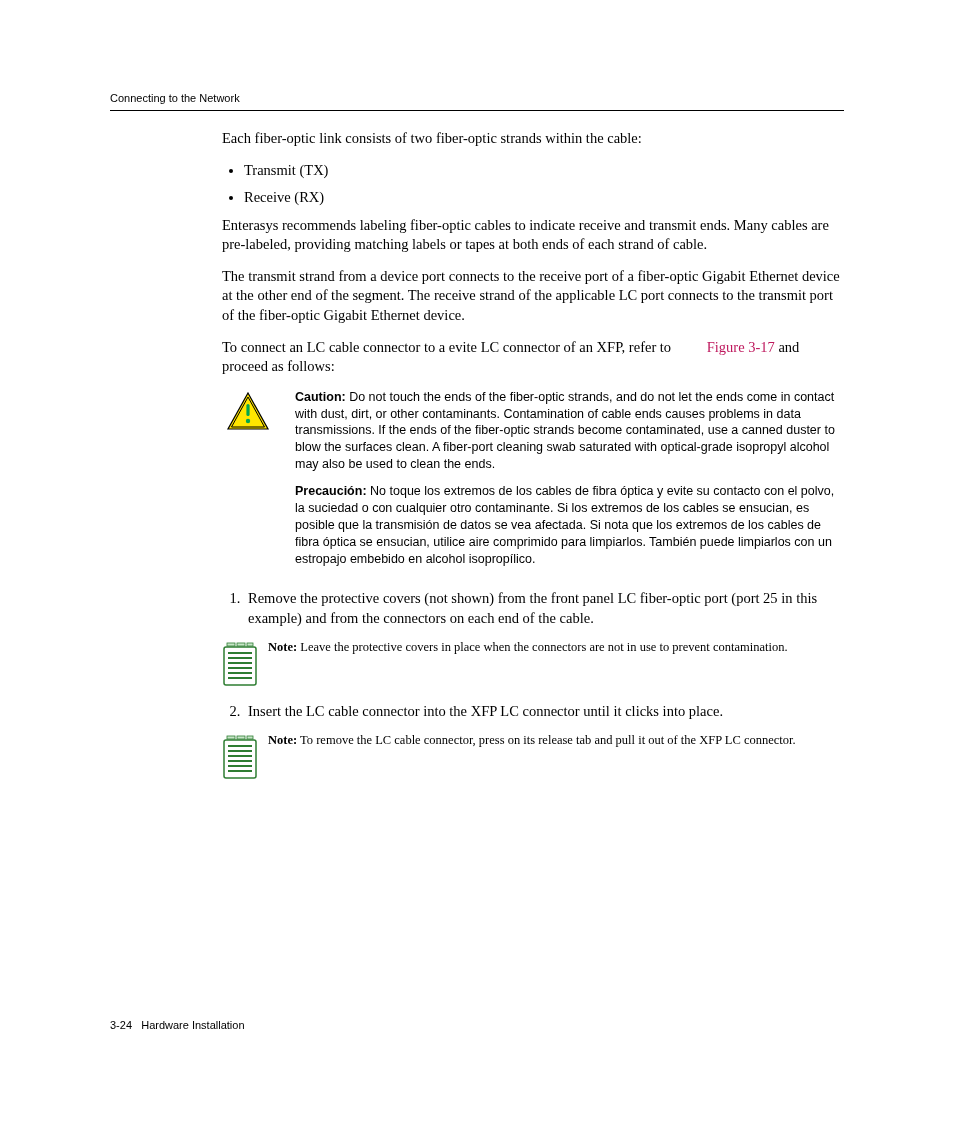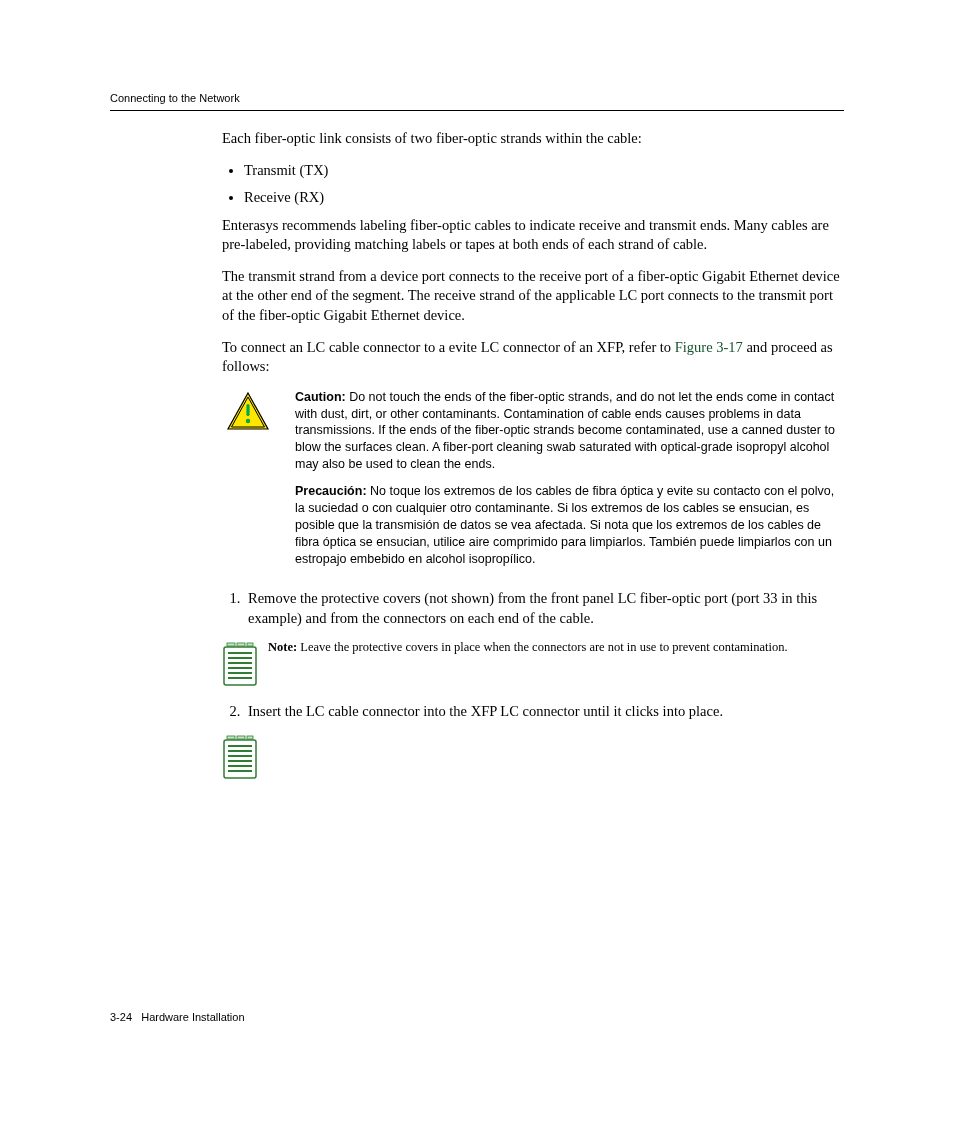--- a/index.html
+++ b/index.html
@@ -36,21 +36,21 @@
     font-size: 14.5px;
     line-height: 1.35;
   }
   .p { margin: 0 0 12px 0; }
   ul.bul {
     margin: 0 0 0 22px;
     padding: 0;
     list-style: disc;
   }
   ul.bul li { margin: 0 0 8px 0; }
-  .link { color: #14532d; }
+  .link { color: #be185d; margin-left: 32px; }
   .callout {
     display: flex;
     align-items: flex-start;
     gap: 25px;
     margin: 4px 0 12px 0;
   }
   .callout .icon { flex: 0 0 44px; }
   .callout .icon svg { width: 44px; height: 44px; }
   .callout .txt {
     font-family: Arial, Helvetica, sans-serif;
@@ -76,21 +76,21 @@
   .inner-callout .icon { flex: 0 0 36px; }
   .inner-callout .icon svg { width: 36px; height: 48px; }
   .inner-callout .txt {
     font-family: Liberation Serif, serif;
     font-size: 12.5px;
     line-height: 1.35;
   }
   .footer {
     position: absolute;
     left: 110px;
-    bottom: 100px;
+    bottom: 92px;
     font-family: Arial, Helvetica, sans-serif;
     font-size: 11px;
   }
 </style>
 </head>
 <body>
 
 <div class="page">
 
   <div class="rhead">Connecting to the Network</div>
@@ -128,21 +128,21 @@
         </div>
         <div class="blk">
           <b>Precaución:</b>
           <span>No toque los extremos de los cables de fibra óptica y evite su contacto con el polvo, la suciedad o con cualquier otro contaminante. Si los extremos de los cables se ensucian, es posible que la transmisión de datos se vea afectada. Si nota que los extremos de los cables de fibra óptica se ensucian, utilice aire comprimido para limpiarlos. También puede limpiarlos con un estropajo embebido en alcohol isopropílico.</span>
         </div>
       </div>
     </div>
 
     <ol class="steps">
       <li>
-        <div class="li-body">Remove the protective covers (not shown) from the front panel LC fiber-optic port (port 33 in this example) and from the connectors on each end of the cable.</div>
+        <div class="li-body">Remove the protective covers (not shown) from the front panel LC fiber-optic port (port 25 in this example) and from the connectors on each end of the cable.</div>
         <div class="inner-callout">
           <div class="icon">
             <svg viewBox="0 0 36 48">
               <rect x="5" y="4" width="8" height="3" fill="#c8e6c9" stroke="#2e7d32" stroke-width="0.8"></rect>
               <rect x="15" y="4" width="8" height="3" fill="#c8e6c9" stroke="#2e7d32" stroke-width="0.8"></rect>
               <rect x="25" y="4" width="6" height="3" fill="#c8e6c9" stroke="#2e7d32" stroke-width="0.8"></rect>
               <rect x="2" y="8" width="32" height="38" rx="2" fill="#fff" stroke="#2e7d32" stroke-width="1.5"></rect>
               <line x1="6" y1="14" x2="30" y2="14" stroke="#2e7d32" stroke-width="2"></line>
               <line x1="6" y1="19" x2="30" y2="19" stroke="#2e7d32" stroke-width="2"></line>
               <line x1="6" y1="24" x2="30" y2="24" stroke="#2e7d32" stroke-width="2"></line>
@@ -167,20 +167,24 @@
               <rect x="25" y="4" width="6" height="3" fill="#c8e6c9" stroke="#2e7d32" stroke-width="0.8"></rect>
               <rect x="2" y="8" width="32" height="38" rx="2" fill="#fff" stroke="#2e7d32" stroke-width="1.5"></rect>
               <line x1="6" y1="14" x2="30" y2="14" stroke="#2e7d32" stroke-width="2"></line>
               <line x1="6" y1="19" x2="30" y2="19" stroke="#2e7d32" stroke-width="2"></line>
               <line x1="6" y1="24" x2="30" y2="24" stroke="#2e7d32" stroke-width="2"></line>
               <line x1="6" y1="29" x2="30" y2="29" stroke="#2e7d32" stroke-width="2"></line>
               <line x1="6" y1="34" x2="30" y2="34" stroke="#2e7d32" stroke-width="2"></line>
               <line x1="6" y1="39" x2="30" y2="39" stroke="#2e7d32" stroke-width="2"></line>
             </svg>
           </div>
+          <div class="txt">
+            <b>Note:</b>
+            <span>To remove the LC cable connector, press on its release tab and pull it out of the XFP LC connector.</span>
+          </div>
         </div>
       </li>
     </ol>
 
   </div>
 
   <div class="footer">
     <span>3-24</span>&nbsp;&nbsp;&nbsp;<span>Hardware Installation</span>
   </div>
 </div>

